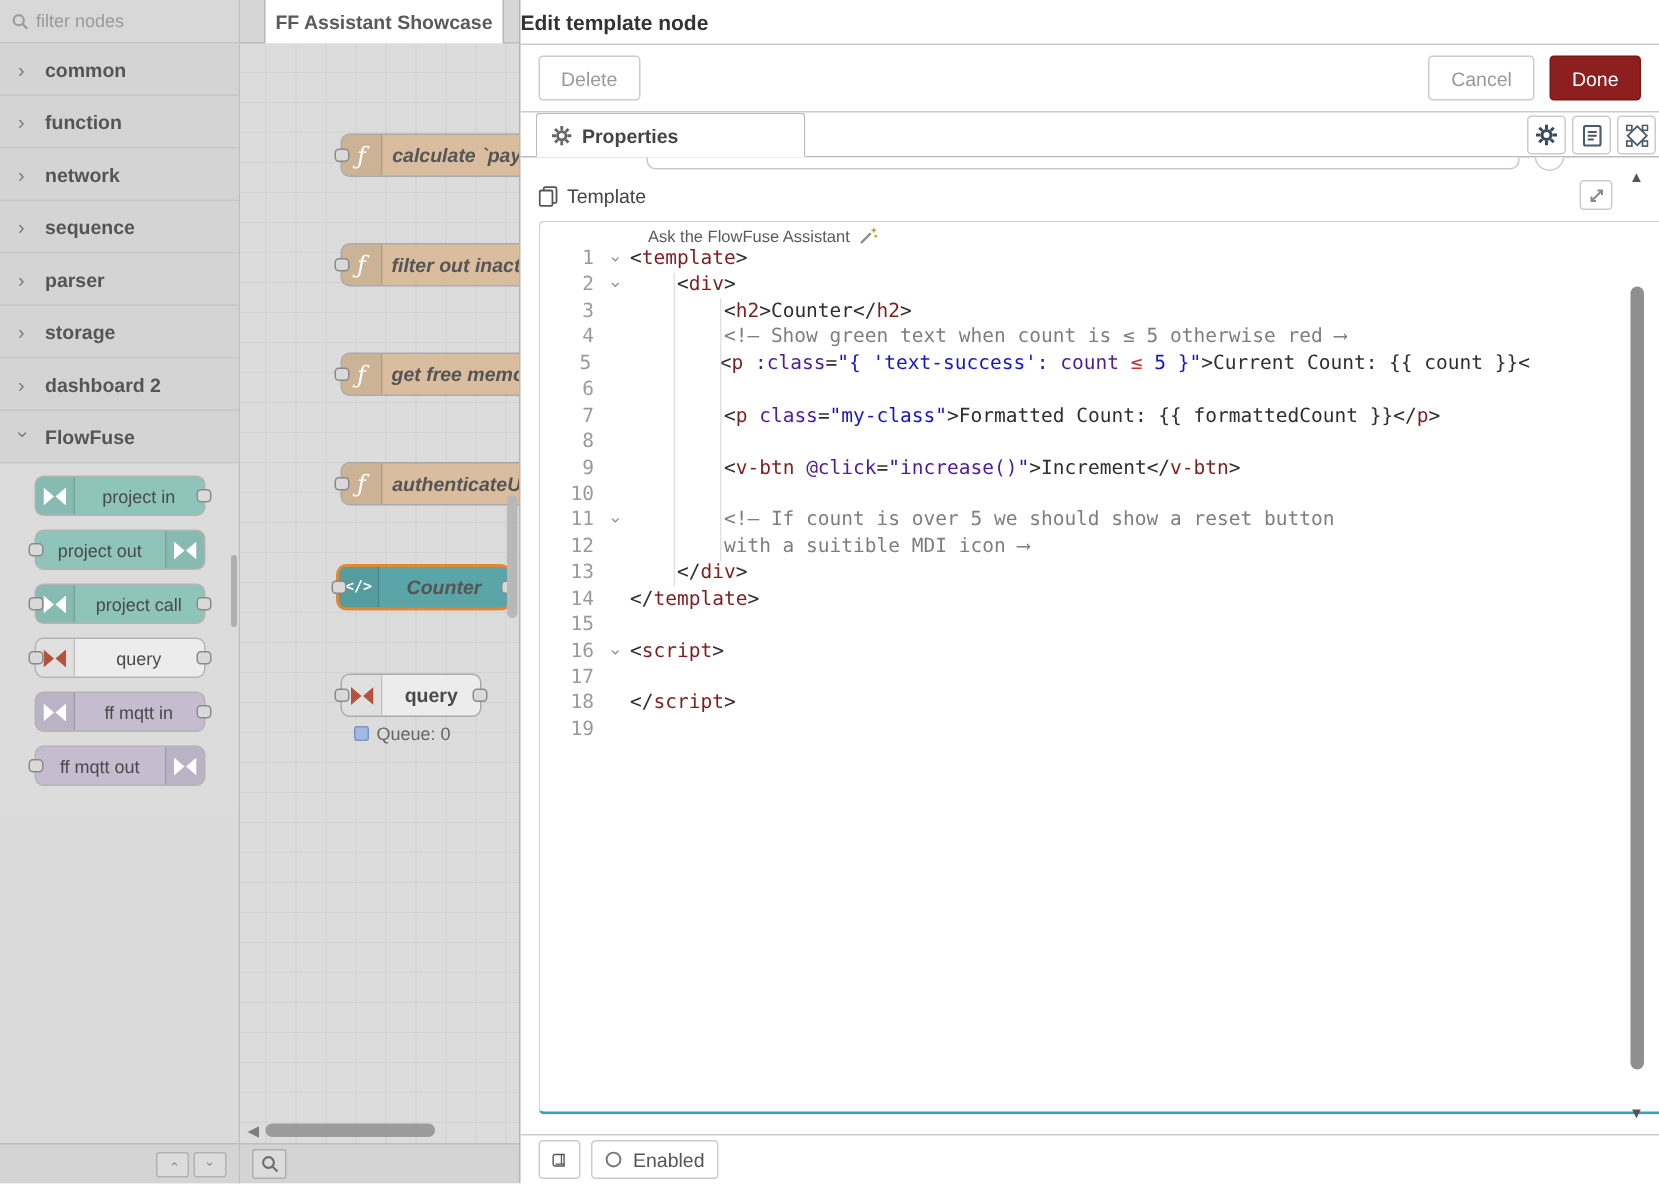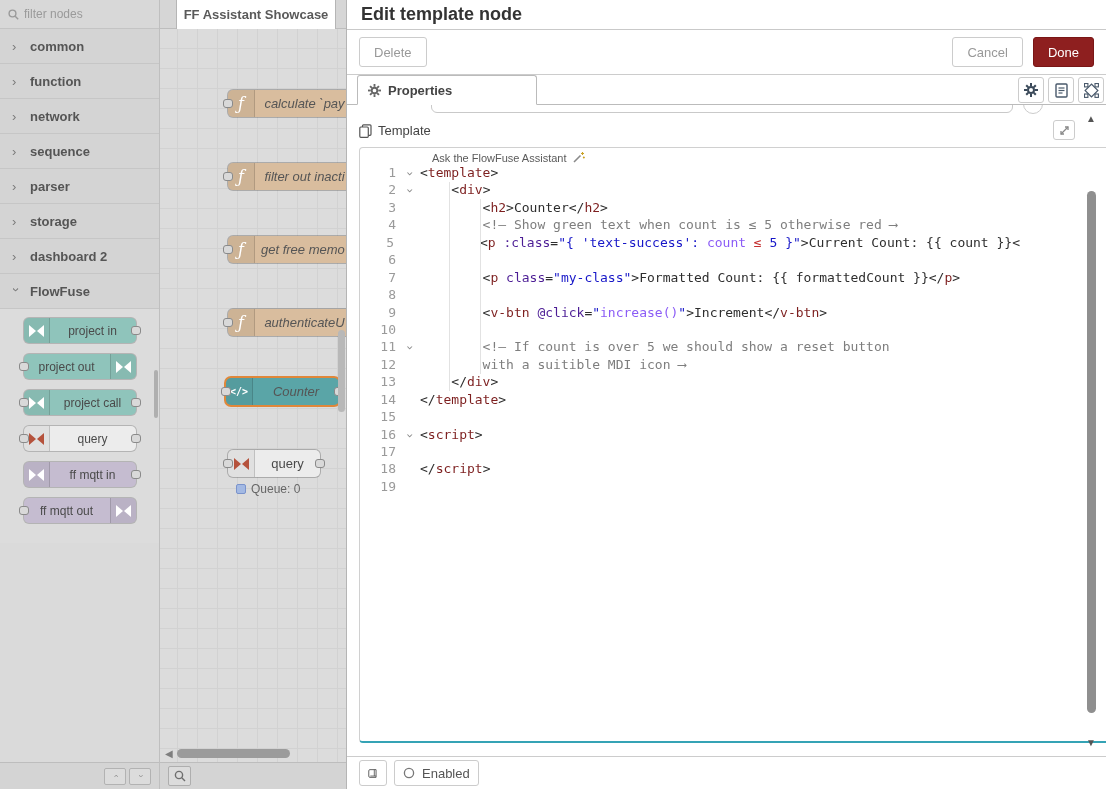--- a/index.html
+++ b/index.html
@@ -30,57 +30,57 @@
   
   #canvas { position:absolute; left:160px; top:0; width:186px; height:789px; background:#dcdcdc; overflow:hidden; }
   #tabbar { position:absolute; left:0; top:0; width:100%; height:29px; background:#d6d6d6; border-bottom:1px solid #bdbdbd; }
   #ws-tab { position:absolute; left:16px; top:0; width:160px; height:29px; background:#ffffff; border-left:1px solid #b5b5b5; border-right:1px solid #b5b5b5; display:flex; align-items:center; justify-content:center; font-size:13px; font-weight:bold; color:#5a5a5a; cursor:pointer; }
   #grid { position:absolute; left:0; top:29px; width:100%; height:733px;
      background-image:linear-gradient(#d2d2d2 1px, transparent 1px), linear-gradient(90deg,#d2d2d2 1px, transparent 1px);
      background-size:20px 20px; background-position:-3px -1px; }
   .cnode { position:absolute; height:27px; border-radius:5px; display:flex; align-items:center; box-shadow:0 0 0 1px rgba(0,0,0,0.22); cursor:pointer; }
   .cnode.selected { box-shadow:0 0 0 2px #e0873a; }
   .cnode .picon { width:27px; height:100%; display:flex; align-items:center; justify-content:center; background:rgba(0,0,0,0.05); border-right:1px solid rgba(0,0,0,0.14); border-radius:5px 0 0 5px; }
-  .cnode .clbl { flex:1; text-align:center; font-size:13px; color:#4a4a4a; padding:0 6px; white-space:nowrap; overflow:hidden; }
+  .cnode .clbl { flex:1; text-align:center; font-size:13px; color:#4a4a4a; padding:0 6px; white-space:nowrap; overflow:hidden;font-weight:bold; }
   .cnode .clbl.it { font-style:italic; color:#555; }
   .ficon { color:#fff; font-size:16px; font-style:italic; font-family:"DejaVu Serif",serif; }
   .code-ic { color:#fff; font-size:10px; font-weight:bold; font-family:"DejaVu Sans Mono",monospace; }
   .nstatus { position:absolute; display:flex; align-items:center; gap:5px; font-size:12px; color:#666; }
   .nstatus .dot { width:10px; height:10px; border-radius:2px; background:#a3b9e3; border:1px solid #7a93cc; }
   #c-hscroll { position:absolute; left:0; top:748px; width:100%; height:12px; }
   #c-hscroll .arr { position:absolute; left:5px; top:0; color:#7e7e7e; font-size:10px; cursor:pointer; }
   #c-hscroll .thumb { position:absolute; left:17px; top:1px; width:113px; height:9px; border-radius:5px; background:#9b9b9b; cursor:pointer; }
   #c-vscroll { position:absolute; right:1px; top:330px; width:7px; height:82px; border-radius:4px; background:#b8b8b8; cursor:pointer; }
   #c-footer { position:absolute; left:0; bottom:0; width:100%; height:27px; background:#d4d4d4; border-top:1px solid #bdbdbd; }
   #zoom-btn { position:absolute; left:8px; top:3px; width:23px; height:20px; background:#dcdcdc; border:1px solid #aeaeae; border-radius:2px; display:flex; align-items:center; justify-content:center; cursor:pointer; }
 
   
   #dialog { position:absolute; left:346px; top:0; width:760px; height:789px; background:#fff; border-left:1px solid #b5b5b5; }
-  #dlg-header { height:30px; display:flex; align-items:center; padding-left:14px; font-size:18px; font-weight:bold; color:#333; border-bottom:1px solid #c9c9c9; }
+  #dlg-header { height:30px; display:flex; align-items:center; font-size:14px; font-weight:bold; color:#333; border-bottom:1px solid #c9c9c9; }
   #dlg-toolbar { height:45px; display:flex; align-items:center; padding:0 12px; border-bottom:1px solid #ccc; }
   .btn { height:30px; padding:0 14px; background:#fff; border:1px solid #ccc; border-radius:3px; font-size:13px; color:#999; cursor:pointer; font-family:"Liberation Sans",sans-serif; }
   .btn.primary { background:#8e1f1f; border-color:#7a1616; color:#fff; margin-left:10px; }
   #dlg-toolbar .spacer { flex:1; }
   #tabrow { position:relative; height:30px; border-bottom:1px solid #bbb; }
   #prop-tab { position:absolute; left:10px; top:0; width:180px; height:30px; background:#fff; border:1px solid #bbb; border-bottom:1px solid #fff; border-radius:3px 3px 0 0; display:flex; align-items:center; gap:7px; padding-left:10px; font-size:13px; font-weight:bold; color:#444; z-index:2; cursor:pointer; }
   .sq-btn { position:absolute; top:2px; width:26px; height:26px; background:#fff; border:1px solid #ccc; border-radius:3px; display:flex; align-items:center; justify-content:center; cursor:pointer; }
   #dlg-content { position:relative; height:651px; overflow:hidden; }
   #name-remnant { position:absolute; left:84px; top:-16px; width:582px; height:24px; border:1px solid #c9c9c9; border-radius:6px; background:#fff; }
   #toggle-remnant { position:absolute; left:676px; top:-11px; width:20px; height:20px; border:1px solid #ccc; border-radius:50%; background:#fff; }
   #tmpl-row { position:absolute; left:12px; top:18px; display:flex; align-items:center; gap:6px; font-size:13px; color:#444; }
   #expand-btn { position:absolute; left:706px; top:15px; width:22px; height:20px; border:1px solid #ccc; border-radius:3px; background:#fff; display:flex; align-items:center; justify-content:center; cursor:pointer; }
   #editor { position:absolute; left:12px; top:42px; width:819px; height:596px; border:1px solid #d0d0d0; border-bottom:2px solid #35a3b5; border-radius:4px; background:#fff; overflow:hidden; }
   #assistant { position:absolute; left:72px; top:3px; display:flex; align-items:center; gap:5px; font-size:11px; color:#5a5a5a; cursor:pointer; }
   #code-pane { position:absolute; left:0; top:16px; width:660px; font-family:"DejaVu Sans Mono",monospace; font-size:13px; }
   .line { display:flex; height:17.45px; line-height:17.45px; white-space:pre; }
   .ln { width:42px; text-align:right; padding-right:6px; color:#9a9a9a; }
   .fold { width:16px; color:#8a8a8a; text-align:center; }
   .fold .rot { display:inline-block; transform:rotate(90deg); font-size:12px; }
   .src { padding-left:2px; }
-  .tk-x{color:#2e2e2e} .tk-t{color:#7d1f1f} .tk-a{color:#4c1d95} .tk-s{color:#1616c8} .tk-e{color:#8b5cf6} .tk-r{color:#c53030} .tk-c{color:#7e7e7e}
+  .tk-x{color:#2e2e2e} .tk-t{color:#7d1f1f} .tk-a{color:#4c1d95} .tk-s{color:#1616c8} .tk-e{color:#4c1d95} .tk-r{color:#c53030} .tk-c{color:#7e7e7e}
   .guide { position:absolute; width:1px; background:#e2e2e2; }
   #minimap { position:absolute; right:10px; top:4px; width:50px; height:48px; }
   #minimap .mrow { height:2px; margin-bottom:1px; border-radius:1px; }
   #ov-dash { position:absolute; right:3px; top:184px; width:8px; height:2px; background:#9a9a9a; }
   #dlg-scroll { position:absolute; left:737px; top:0; width:16px; height:100%; }
   #dlg-scroll .sarr { position:absolute; left:2px; color:#555; font-size:10px; cursor:pointer; }
   #dlg-scroll .sthumb { position:absolute; left:3px; top:86px; width:9px; height:522px; border-radius:5px; background:#8f8f8f; cursor:pointer; }
   #dlg-bottom { height:33px; border-top:1px solid #ccc; display:flex; align-items:center; gap:7px; padding-left:12px; }
   .bot-btn { height:26px; border:1px solid #ccc; border-radius:3px; background:#fff; display:flex; align-items:center; justify-content:flex-end; gap:7px; color:#555; font-size:13px; cursor:pointer; padding:0 8px; }
   svg { display:block; }

